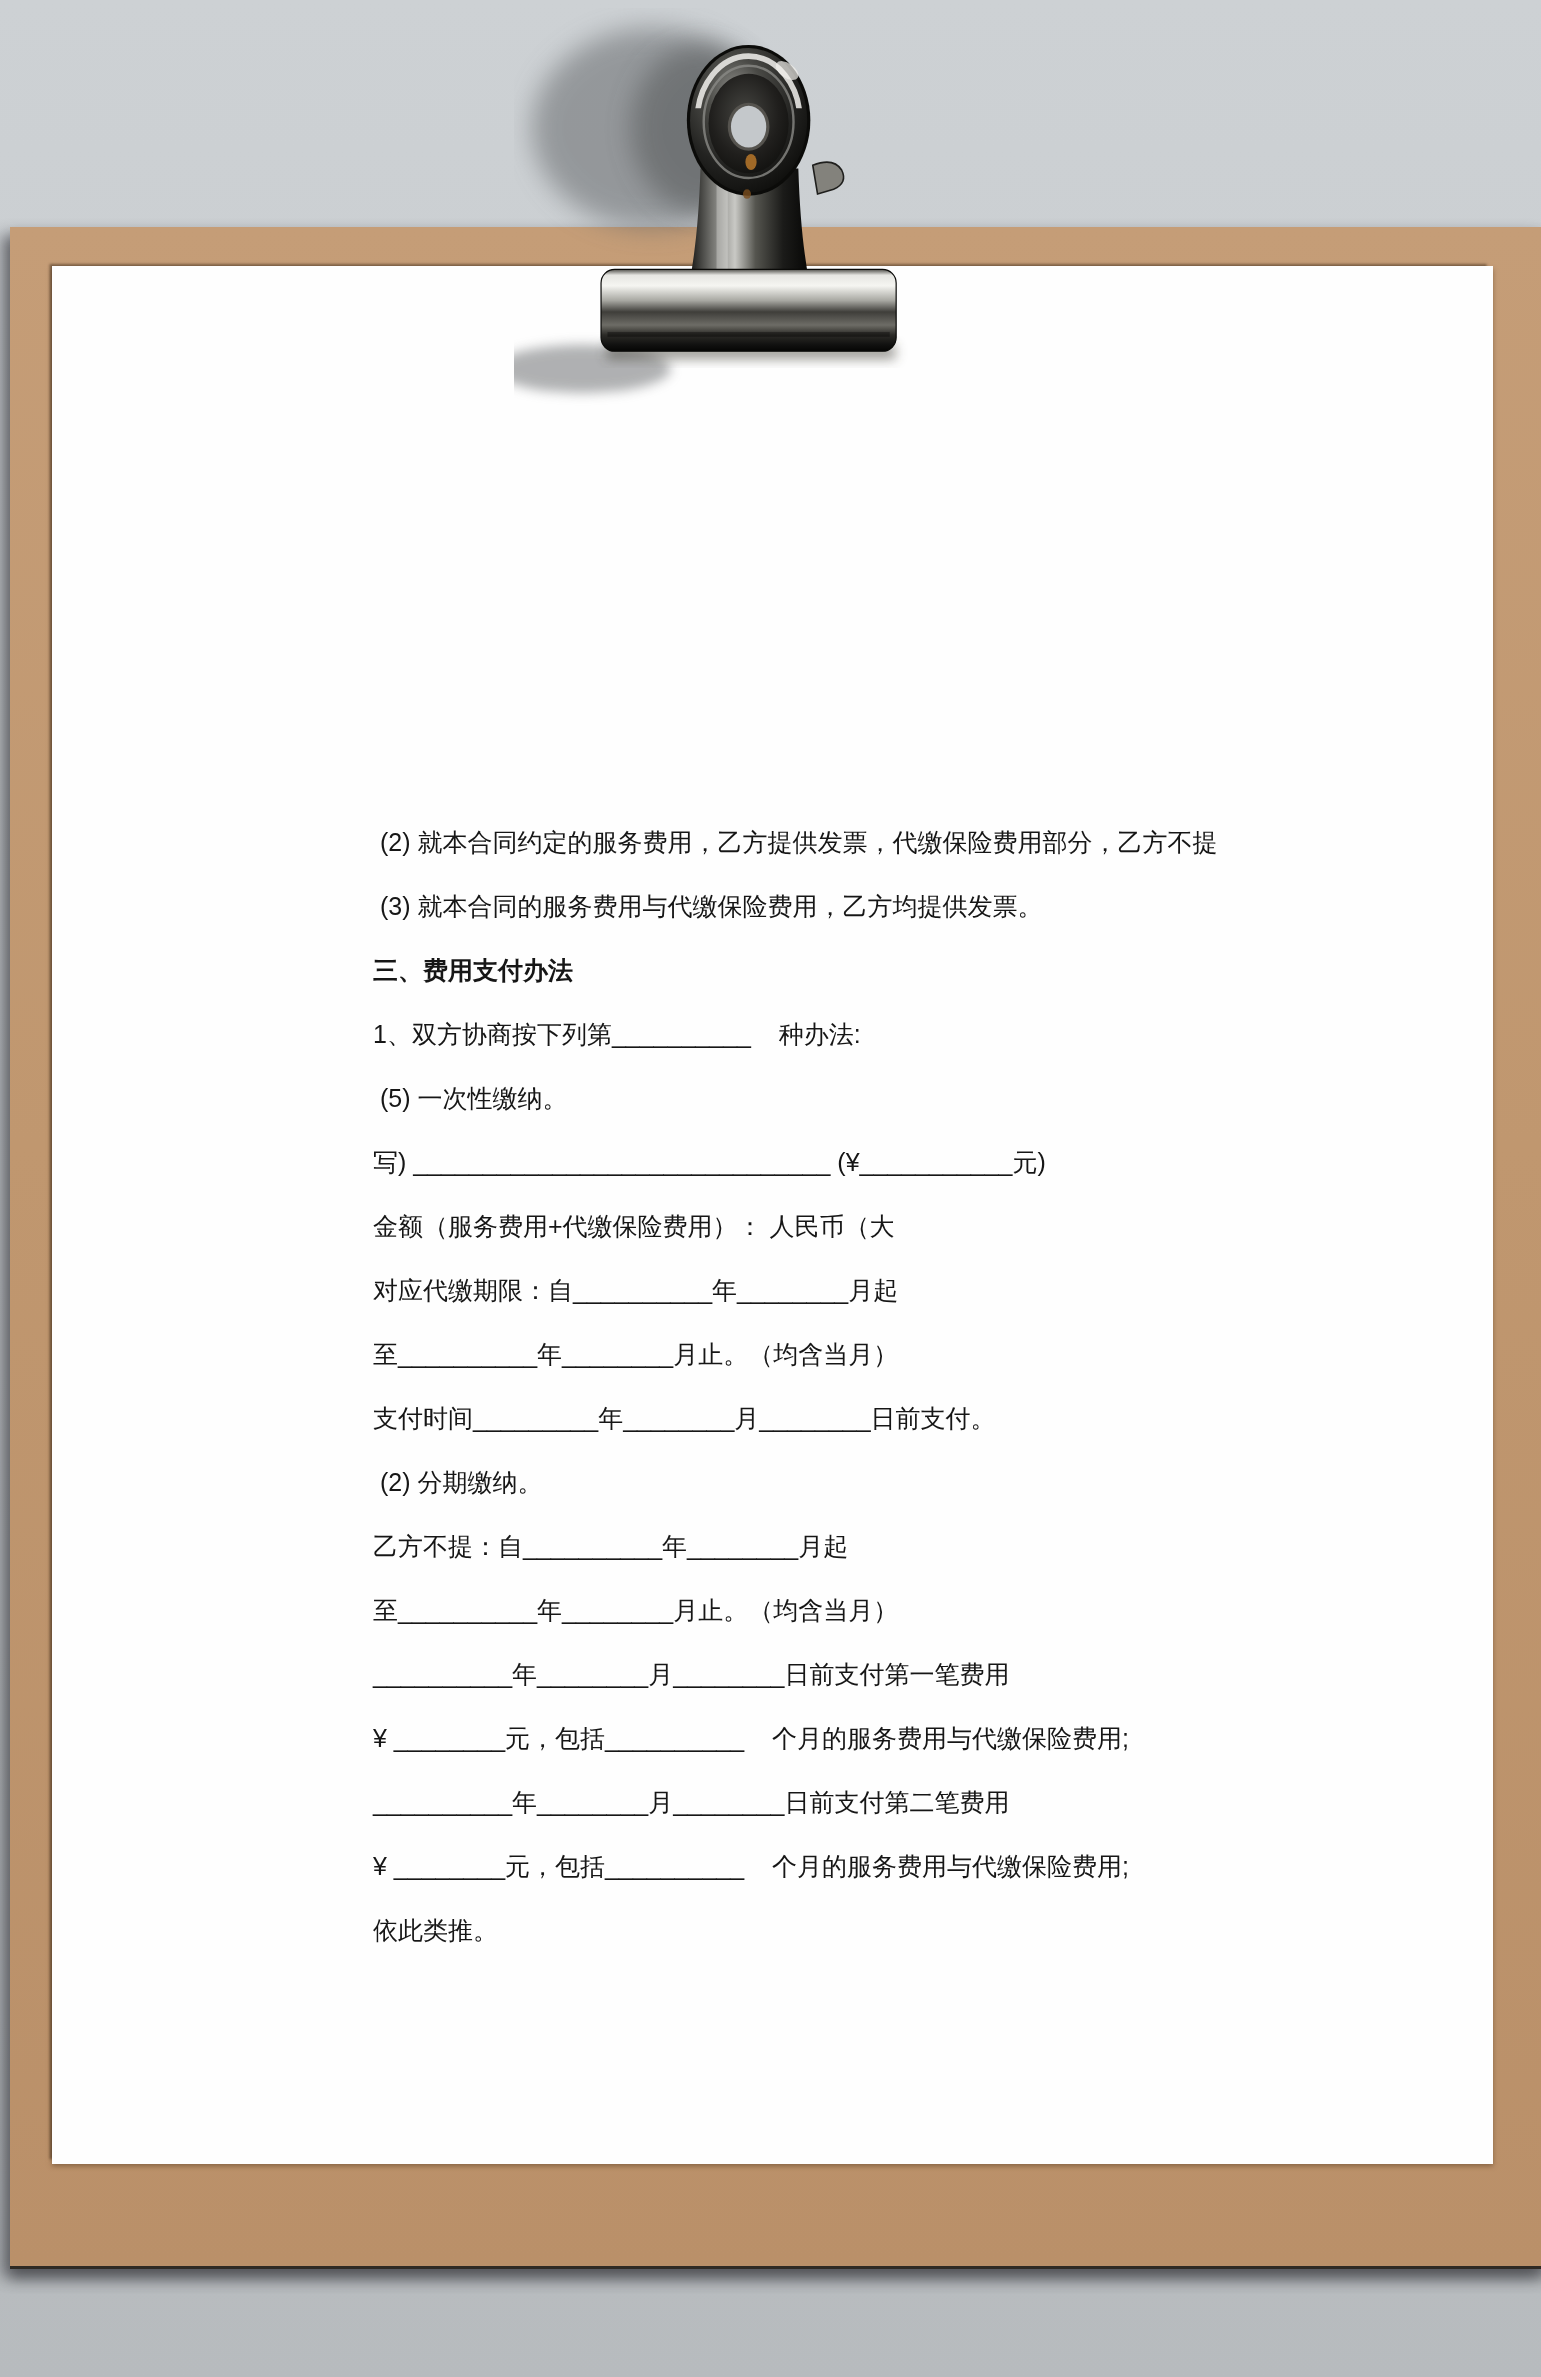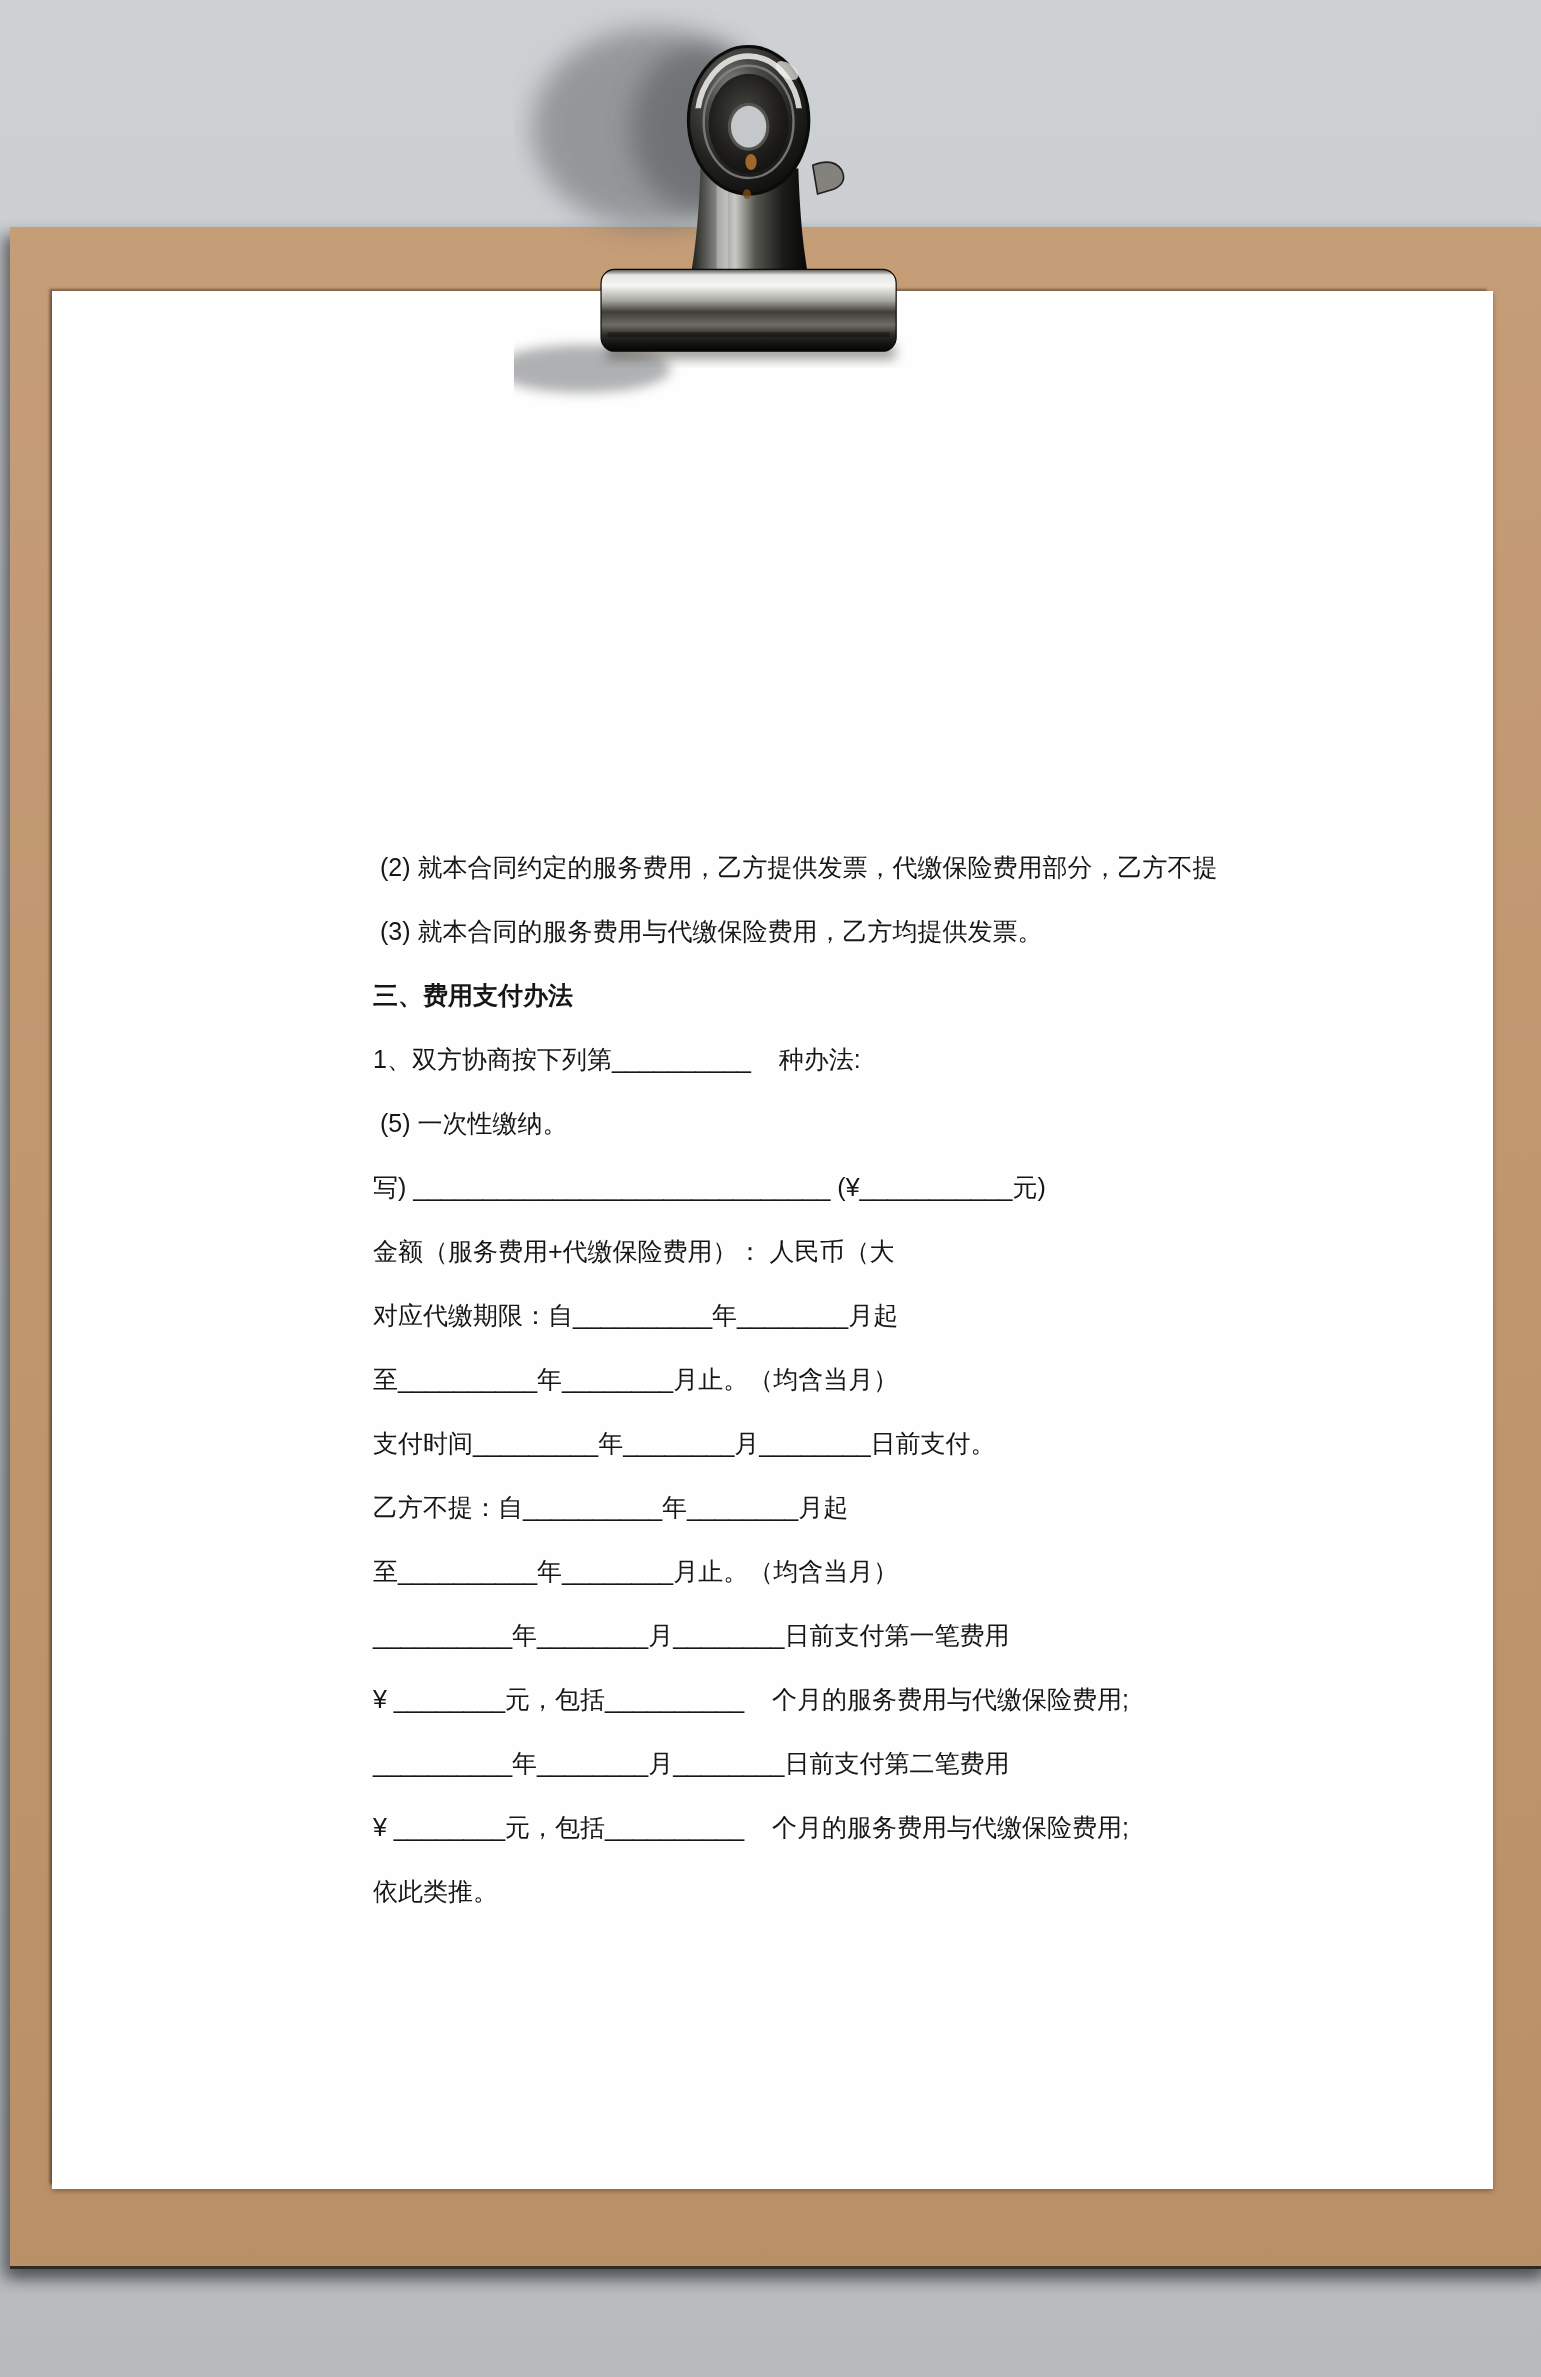--- a/index.html
+++ b/index.html
@@ -11,21 +11,20 @@
   .board{
     position:absolute;left:9.6px;top:227px;width:1538px;height:2039px;
     background:linear-gradient(180deg,#c59d77 0%,#c0976f 45%,#ba9069 100%);
     border-bottom:3.2px solid #2f2a24;
     box-shadow:-9.6px 8px 14.4px rgba(45,45,50,0.45), 0 9.6px 13px rgba(40,40,44,0.5);
   }
   .paper{
     position:absolute;left:52px;top:266px;width:1441px;height:1898px;
     background:#fefefe;
     box-shadow:-4px -3.2px 2.4px -1.6px rgba(60,42,25,0.55), 0 3.2px 4.8px rgba(85,58,32,0.5);
-    margin-top:25px;
   }
   .doc-text{
     position:absolute;left:321px;top:544px;width:947px;
     color:#161616;font-size:25px;
   }
   .doc-line{height:64px;line-height:64px;white-space:pre;}
   .doc-line.bold{font-weight:700;}
   .clip-svg{position:absolute;left:514px;top:8px;width:466px;height:417px;pointer-events:none;}
 </style>
 </head>
@@ -40,20 +39,21 @@
         <div class="doc-line"> (2) 就本合同约定的服务费用，乙方提供发票，代缴保险费用部分，乙方不提</div>
         <div class="doc-line"> (3) 就本合同的服务费用与代缴保险费用，乙方均提供发票。</div>
         <div class="doc-line bold">三、费用支付办法</div>
         <div class="doc-line">1、双方协商按下列第__________    种办法:</div>
         <div class="doc-line"> (5) 一次性缴纳。</div>
         <div class="doc-line">写) ______________________________ (¥___________元)</div>
         <div class="doc-line">金额（服务费用+代缴保险费用）： 人民币（大</div>
         <div class="doc-line">对应代缴期限：自__________年________月起</div>
         <div class="doc-line">至__________年________月止。（均含当月）</div>
         <div class="doc-line">支付时间_________年________月________日前支付。</div>
+        <div class="doc-line"> (2) 分期缴纳。</div>
         <div class="doc-line">乙方不提：自__________年________月起</div>
         <div class="doc-line">至__________年________月止。（均含当月）</div>
         <div class="doc-line">__________年________月________日前支付第一笔费用</div>
         <div class="doc-line">¥ ________元，包括__________    个月的服务费用与代缴保险费用;</div>
         <div class="doc-line">__________年________月________日前支付第二笔费用</div>
         <div class="doc-line">¥ ________元，包括__________    个月的服务费用与代缴保险费用;</div>
         <div class="doc-line">依此类推。</div>
       </div>
   </div>
 

